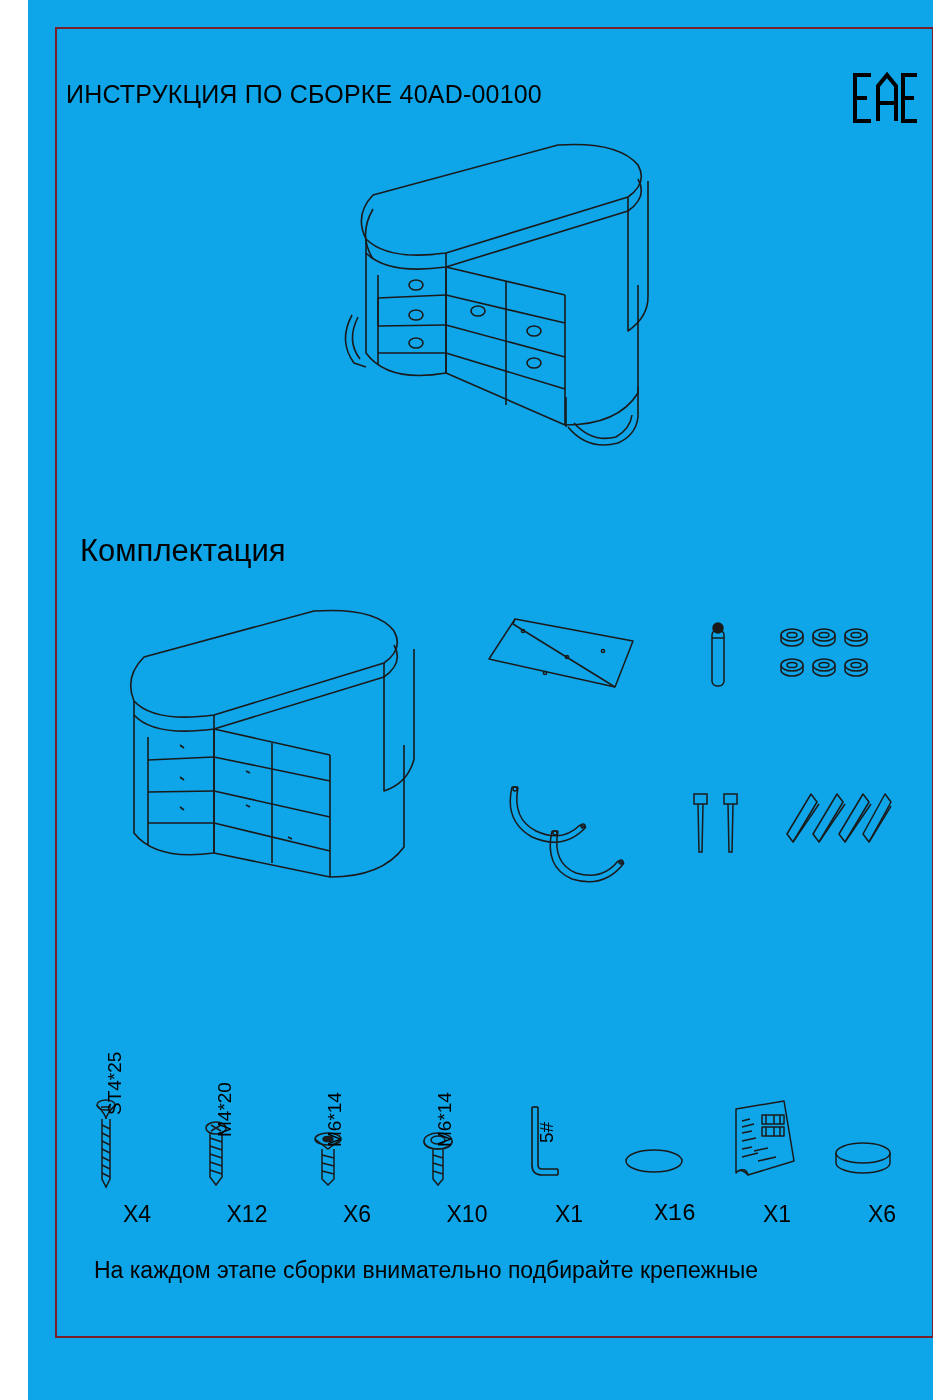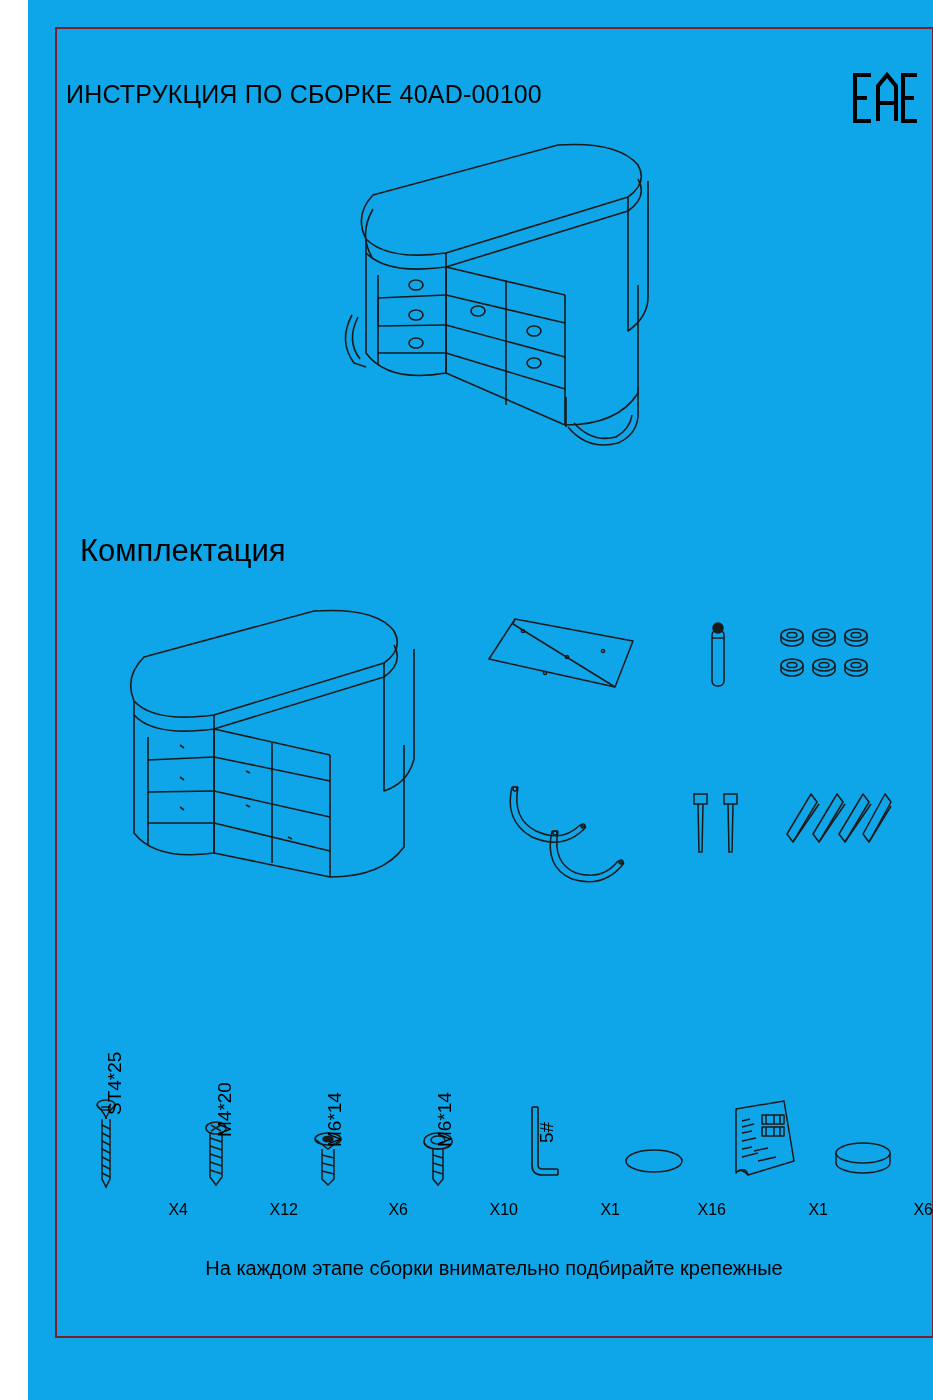--- a/index.html
+++ b/index.html
@@ -79,34 +79,33 @@
     width: 110px;
   }
   .hw-spec {
     position: absolute;
     font-size: 19px;
     transform: rotate(-90deg);
     transform-origin: left bottom;
     white-space: nowrap;
   }
   .hw-count {
-    font-size: 16px;
+    font-size: 23px;
     margin-top: 6px;
-    text-align: right;
+    text-align: center;
     padding-left: 8px;
   }
   
   .note {
     position: absolute;
     left: 66px;
     top: 1255px;
     width: 800px;
-    font-size: 20px;
+    font-size: 23px;
     line-height: 1.35;
-    text-align: center;
   }
   .note span { display: block; }
   svg { display: block; overflow: visible; }
 </style>
 </head>
 <body>
 
 <div class="page">
 
   <div class="frame"></div>
@@ -378,21 +377,21 @@
           <path d="M28 12 L28 70 q0 4 4 4 L48 74"></path>
           <path d="M22 12 L28 12"></path>
           <path d="M48 80 L48 74"></path>
         </g>
       </svg>
     </div>
     <div class="hw-spec" style="left:48px; top:26px;">5#</div>
     <div class="hw-count">X1</div>
   </div>
 
-  <div class="hw-item" style="left:588px; top:1095px;">
+  <div class="hw-item" style="left:588px; top:1095px;font-family:Liberation Mono, monospace;">
     <div class="hw-art">
       <svg width="110" height="100" viewBox="0 0 110 100">
         <g fill="none" stroke="#1a1a1a" stroke-width="1.5">
           <ellipse cx="38" cy="66" rx="28" ry="11"></ellipse>
         </g>
       </svg>
     </div>
     <div class="hw-count">X16</div>
   </div>
 

